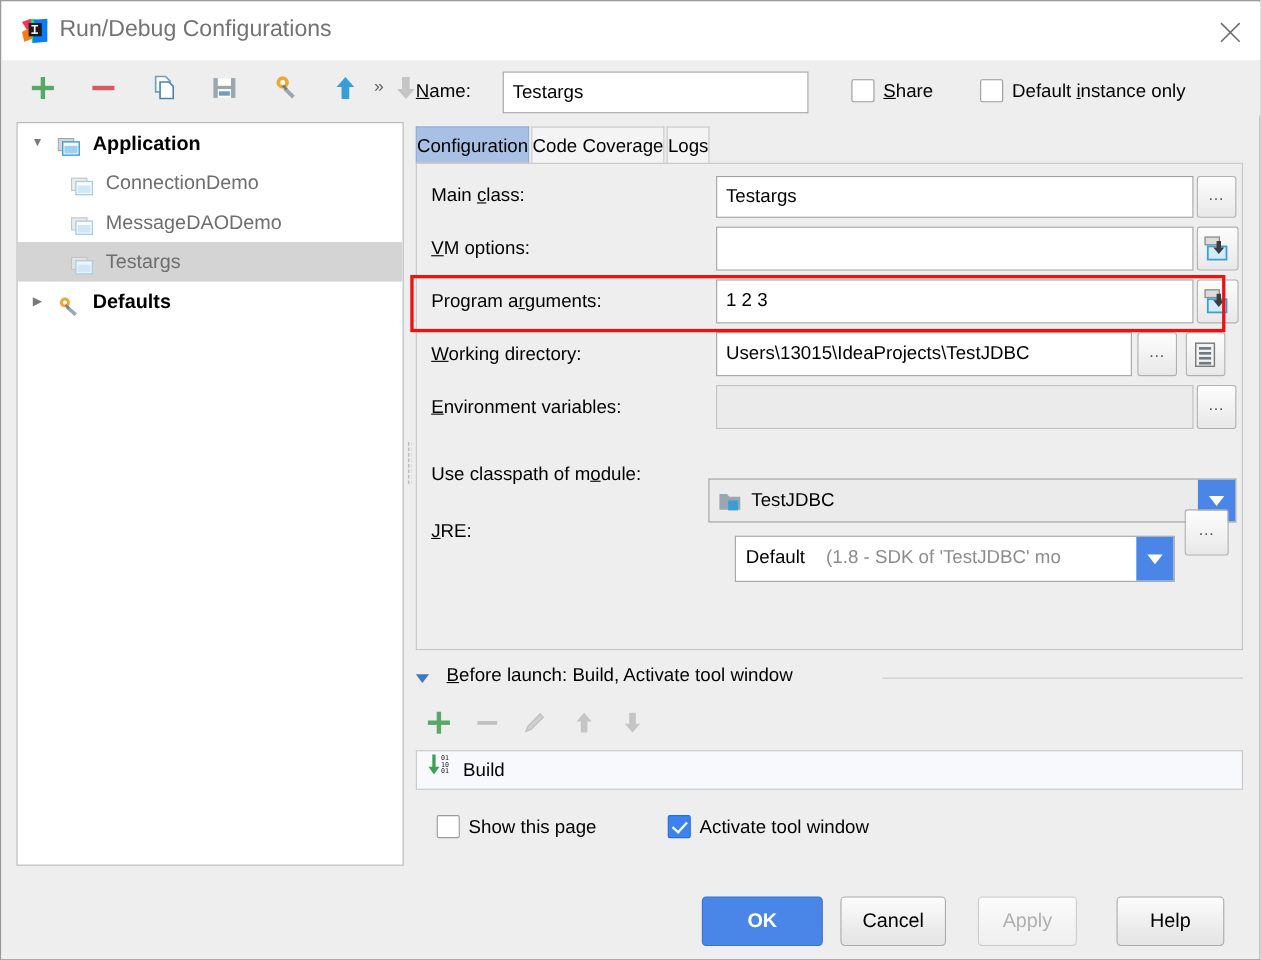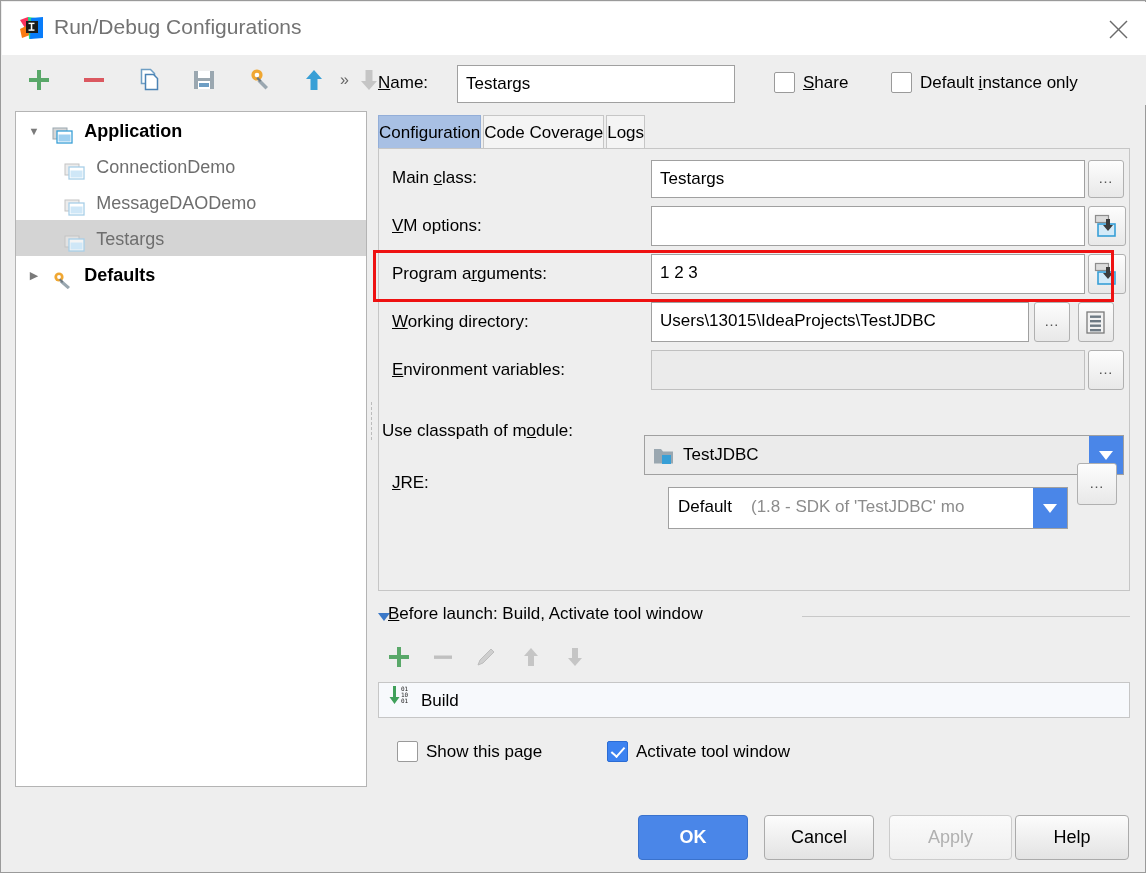--- a/index.html
+++ b/index.html
@@ -278,21 +278,21 @@
   }
   .bl-tri {
     position: absolute; left: 0px; top: 11px;
     width: 0; height: 0;
     border-left: 6px solid transparent;
     border-right: 6px solid transparent;
     border-top: 8px solid #3a78c8;
     cursor: pointer;
   }
   .bl-text {
-    position: absolute; left: 10px; top: 2px;
+    position: absolute; left: 28px; top: 2px;
     font-size: 17px; white-space: nowrap;
   }
   .bl-line {
     position: absolute; right: 0; top: 14px;
     height: 1px; background: #c8c8c8;
   }
   .bl-toolbar { position: absolute; left: 385px; top: 643px; }
   .bl-ico {
     position: absolute; top: 0;
     width: 26px; height: 26px;
@@ -538,21 +538,21 @@
         <rect x="4" y="18" width="11" height="2.4" fill="#6e7a84"></rect>
       </svg>
     </div>
 
     <div class="field-label" style="left:13px; top:211px;"><span class="u">E</span><span>nvironment variables:</span></div>
     <div class="txtfield disabled" style="left:272px; top:201px; width:434px; height:40px;"></div>
     <div class="sq-btn" style="left:709px; top:201px; width:36px; height:40px;">
       <span class="dots">…</span>
     </div>
 
-    <div class="field-label" style="left:3px; top:272px;"><span>Use classpath of m</span><span class="u">o</span><span>dule:</span></div>
+    <div class="field-label" style="left:13px; top:272px;"><span>Use classpath of m</span><span class="u">o</span><span>dule:</span></div>
     <div class="combo gray" style="left:265px; top:262px; width:480px; height:40px;">
       <span style="position:absolute;left:8px;top:10px;">
         <svg width="22" height="20" viewBox="0 0 22 20">
           <path d="M1 3 h7 l2 2.5 h10 v12 h-19 z" fill="#9aa7b0"></path>
           <rect x="9" y="9" width="9" height="9" fill="#389fd6"></rect>
         </svg>
       </span>
       <span class="val" style="left:38px;">TestJDBC</span>
       <span class="arrow"></span>
     </div>
@@ -621,17 +621,17 @@
   </div>
 
   <div class="cb-row" style="left:396px; top:740px;">
     <span class="cbox"></span><span class="cb-lbl">Show this page</span>
   </div>
   <div class="cb-row" style="left:606px; top:740px;">
     <span class="cbox checked"></span><span class="cb-lbl">Activate tool window</span>
   </div>
 
   <button class="btn primary" style="left:637px; top:814px; width:110px;">OK</button>
-  <button class="btn" style="left:763px; top:814px; width:110px;">Cancel</button>
-  <button class="btn disabled" style="left:888px; top:814px; width:123px;">Apply</button>
-  <button class="btn" style="left:1014px; top:814px; width:114px;">Help</button>
+  <button class="btn" style="left:763px; top:814px; width:96px;">Cancel</button>
+  <button class="btn disabled" style="left:888px; top:814px; width:90px;">Apply</button>
+  <button class="btn" style="left:1014px; top:814px; width:98px;">Help</button>
 
 </div>
 
 </body></html>

